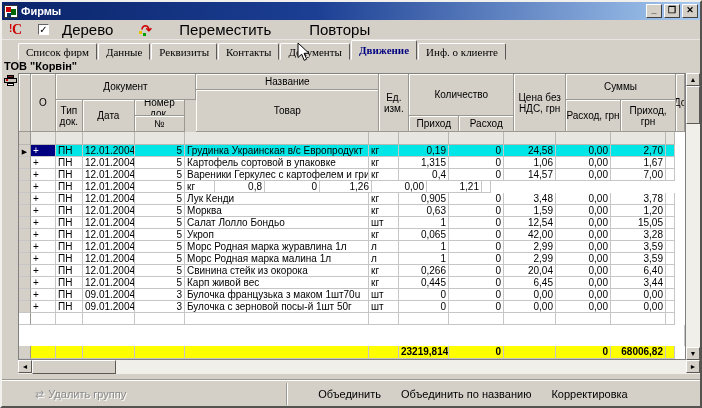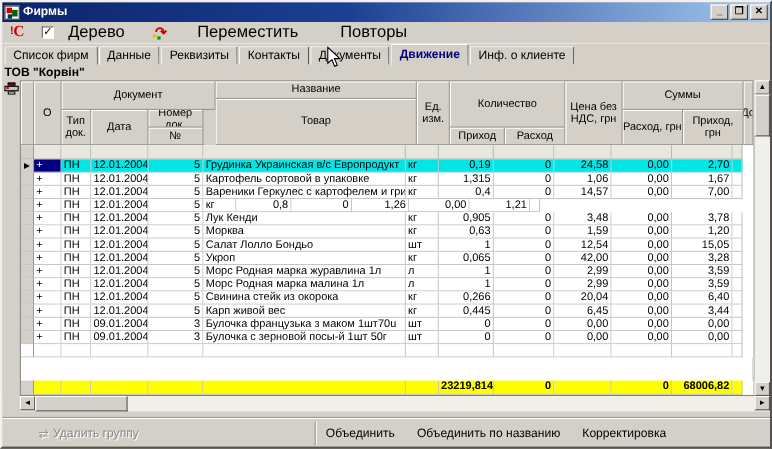--- a/index.html
+++ b/index.html
@@ -32,21 +32,21 @@
   .checkbox { width:11px; height:11px; background:#fff; border:1px solid;
               border-color:#636363 #fff #fff #636363; font-size:10px; line-height:9px;
               text-align:center; color:#000; margin:0 3px 0 8px; }
   .tb-label { font-size:15px; color:#000; padding:0 6px; }
   .transform-glyph { color:#cc0000; font-weight:bold; font-size:13px; line-height:15px; }
   .dot { position:absolute; width:3px; height:3px; }
   .dot.y { left:2px; top:9px; background:#e8c000; }
   .dot.g { left:6px; top:11px; background:#00a000; }
 
   
-  .tabbar { height:20px; display:flex; align-items:center; padding-left:2px; position:relative; }
+  .tabbar { height:20px; display:flex; align-items:flex-end; padding-left:16px; position:relative;font-family:Liberation Serif, serif; }
   .tab { height:17px; padding:2px 7px 0 7px; margin-right:1px; background:#d4d0c8;
          border:1px solid; border-color:#fff #5a5955 #d4d0c8 #fff; border-radius:2px 2px 0 0;
          font-size:11px; white-space:nowrap; }
   .tab.active { height:20px; font-weight:bold; color:#000080; padding-top:3px;
                 border-bottom:1px solid #d4d0c8; position:relative; z-index:2; }
 
   
   .firm-label { height:13px; font-size:11px; font-weight:bold; padding-left:2px; line-height:13px; }
 
   .grid-zone { display:flex; height:287px; }
@@ -108,21 +108,21 @@
 
   
   .gap-strip { height:5px; }
   .statusbar { height:29px; border-top:1px solid #9a9892; box-shadow:inset 0 1px 0 #fffef8;
                display:flex; align-items:center; }
   .disabled-btn { display:flex; align-items:center; gap:4px; margin-left:33px; color:#8a8a8a;
                   text-shadow:1px 1px 0 #fff; font-size:11px; }
   .dg-icon { font-size:11px; color:#9a9a9a; text-shadow:1px 1px 0 #fff; }
   .sb-sep { width:2px; height:22px; margin-left:160px; border-left:1px solid #9a9892; border-right:1px solid #fff; }
   .sb-btn { font-size:11px; color:#000; padding:3px 6px; margin-left:8px; white-space:nowrap; }
-  .sb-btn.m1 { margin-left:2px; }
+  .sb-btn.m1 { margin-left:24px; }
 
   .cursor { position:absolute; left:295px; top:40px; z-index:50; pointer-events:none; }
 </style>
 </head>
 <body>
 
 <div class="window">
 
   <div class="titlebar">
     <span class="app-icon">

